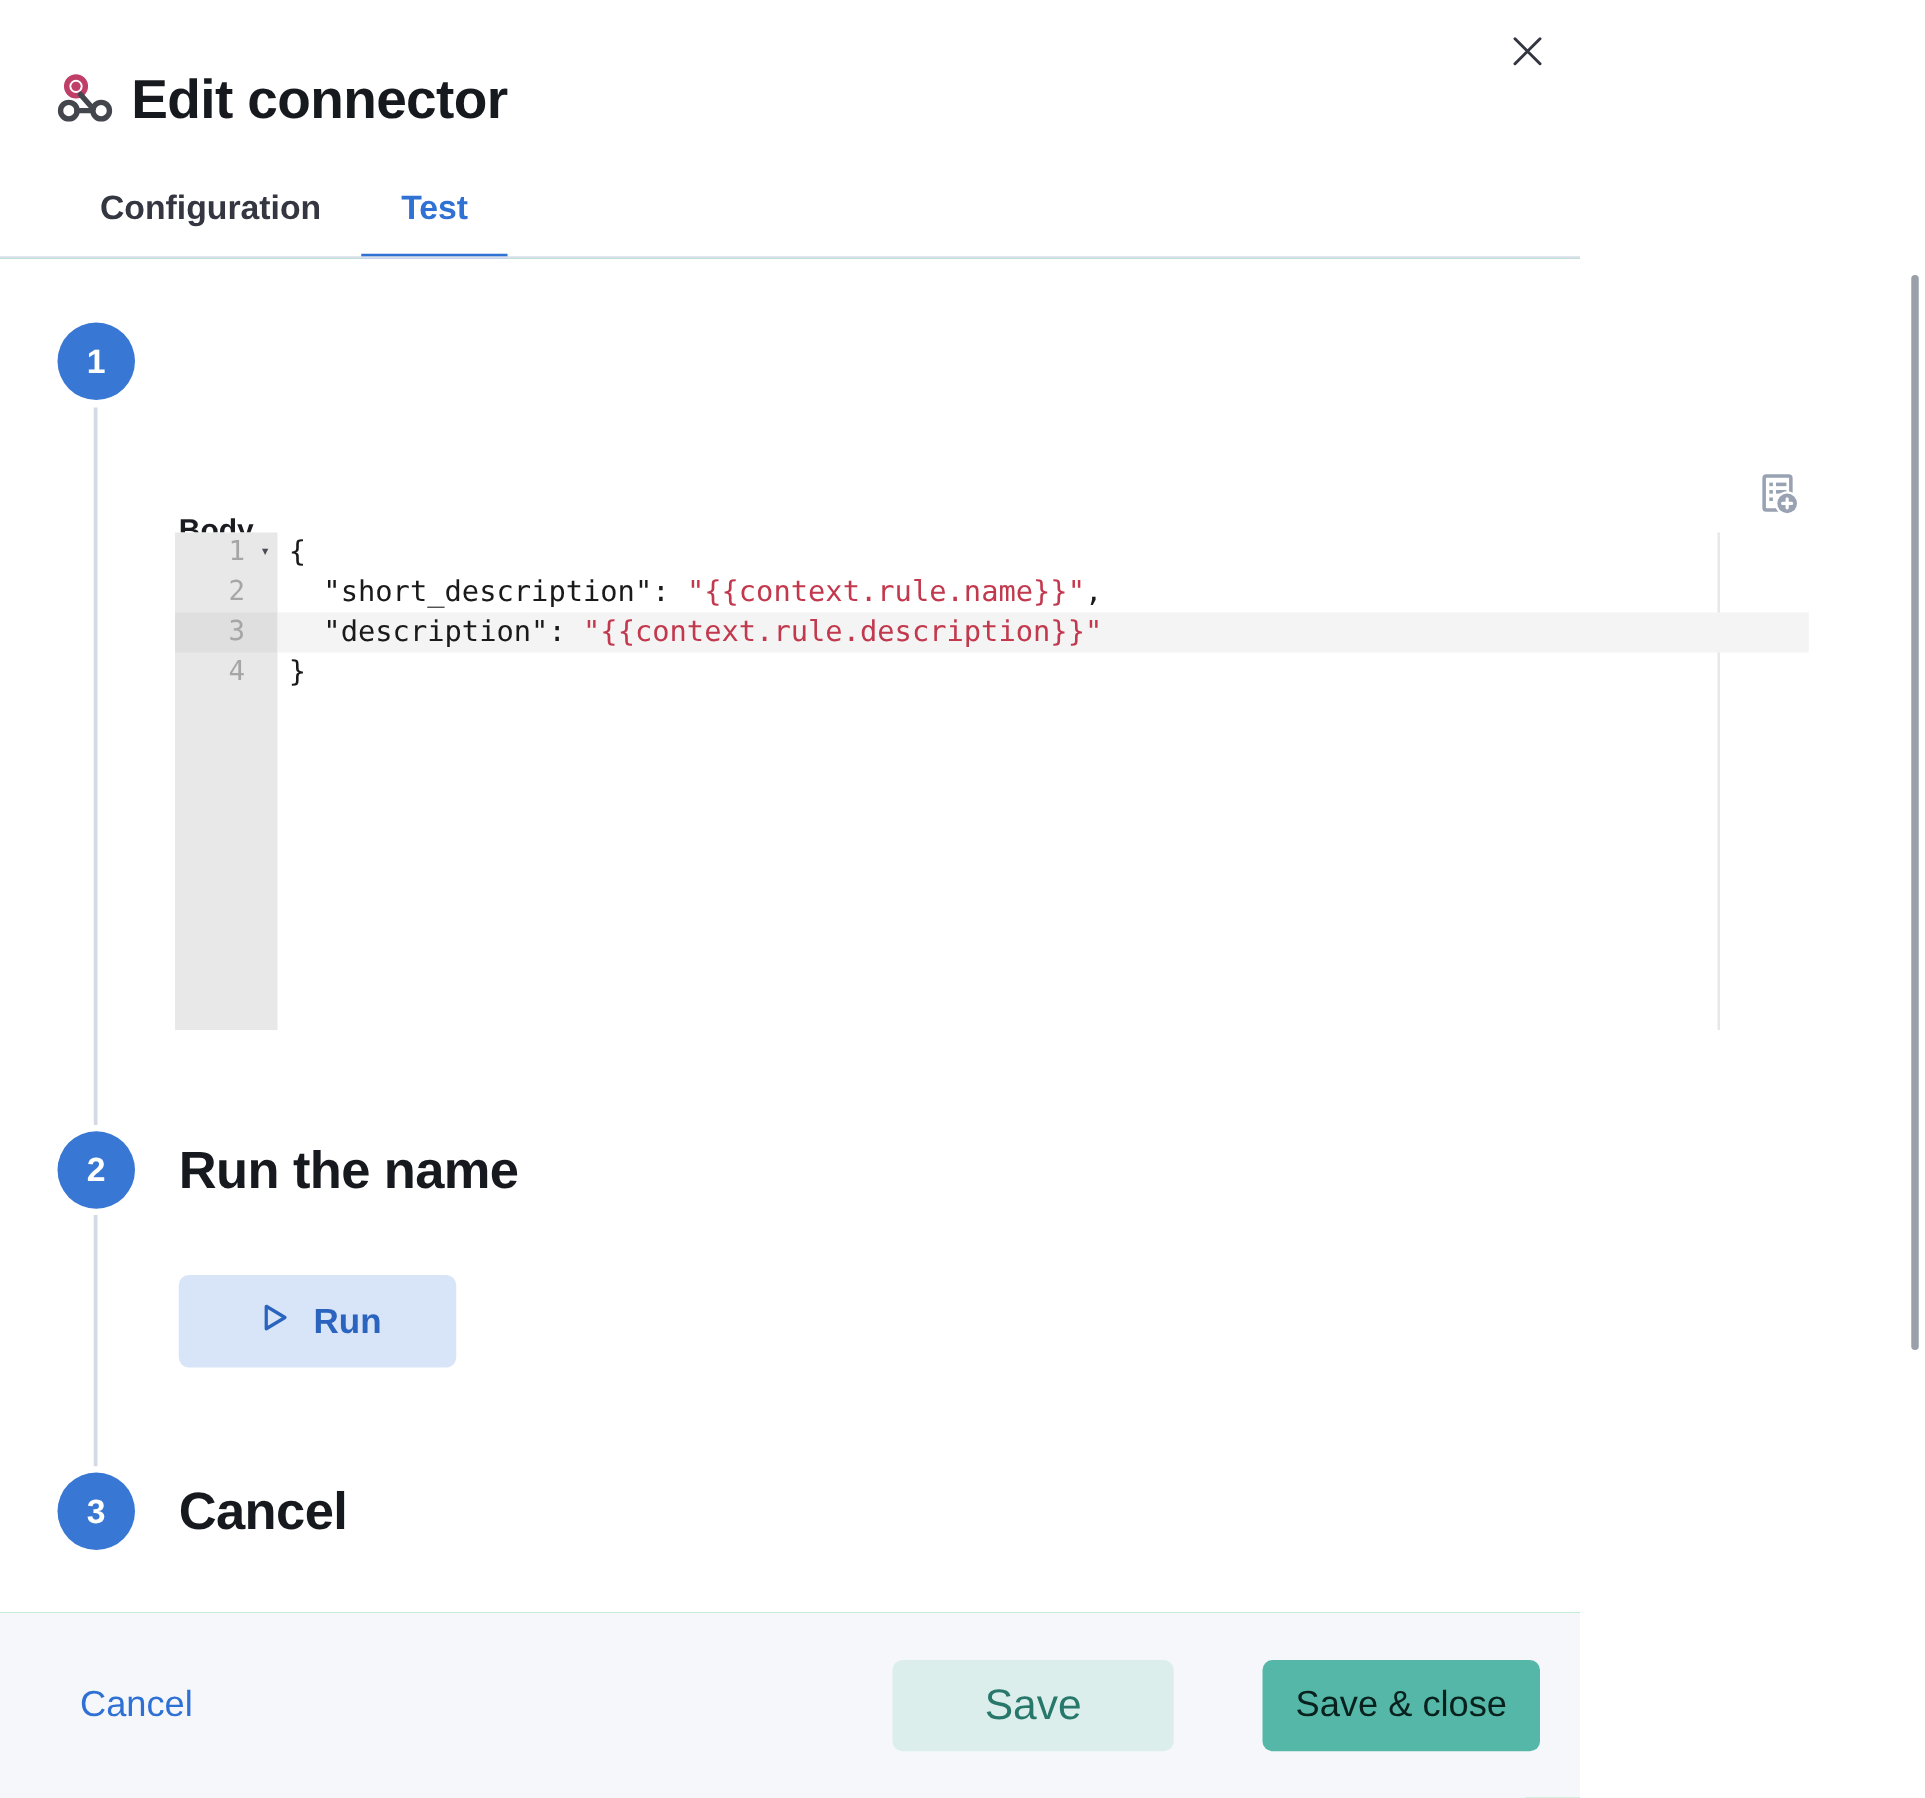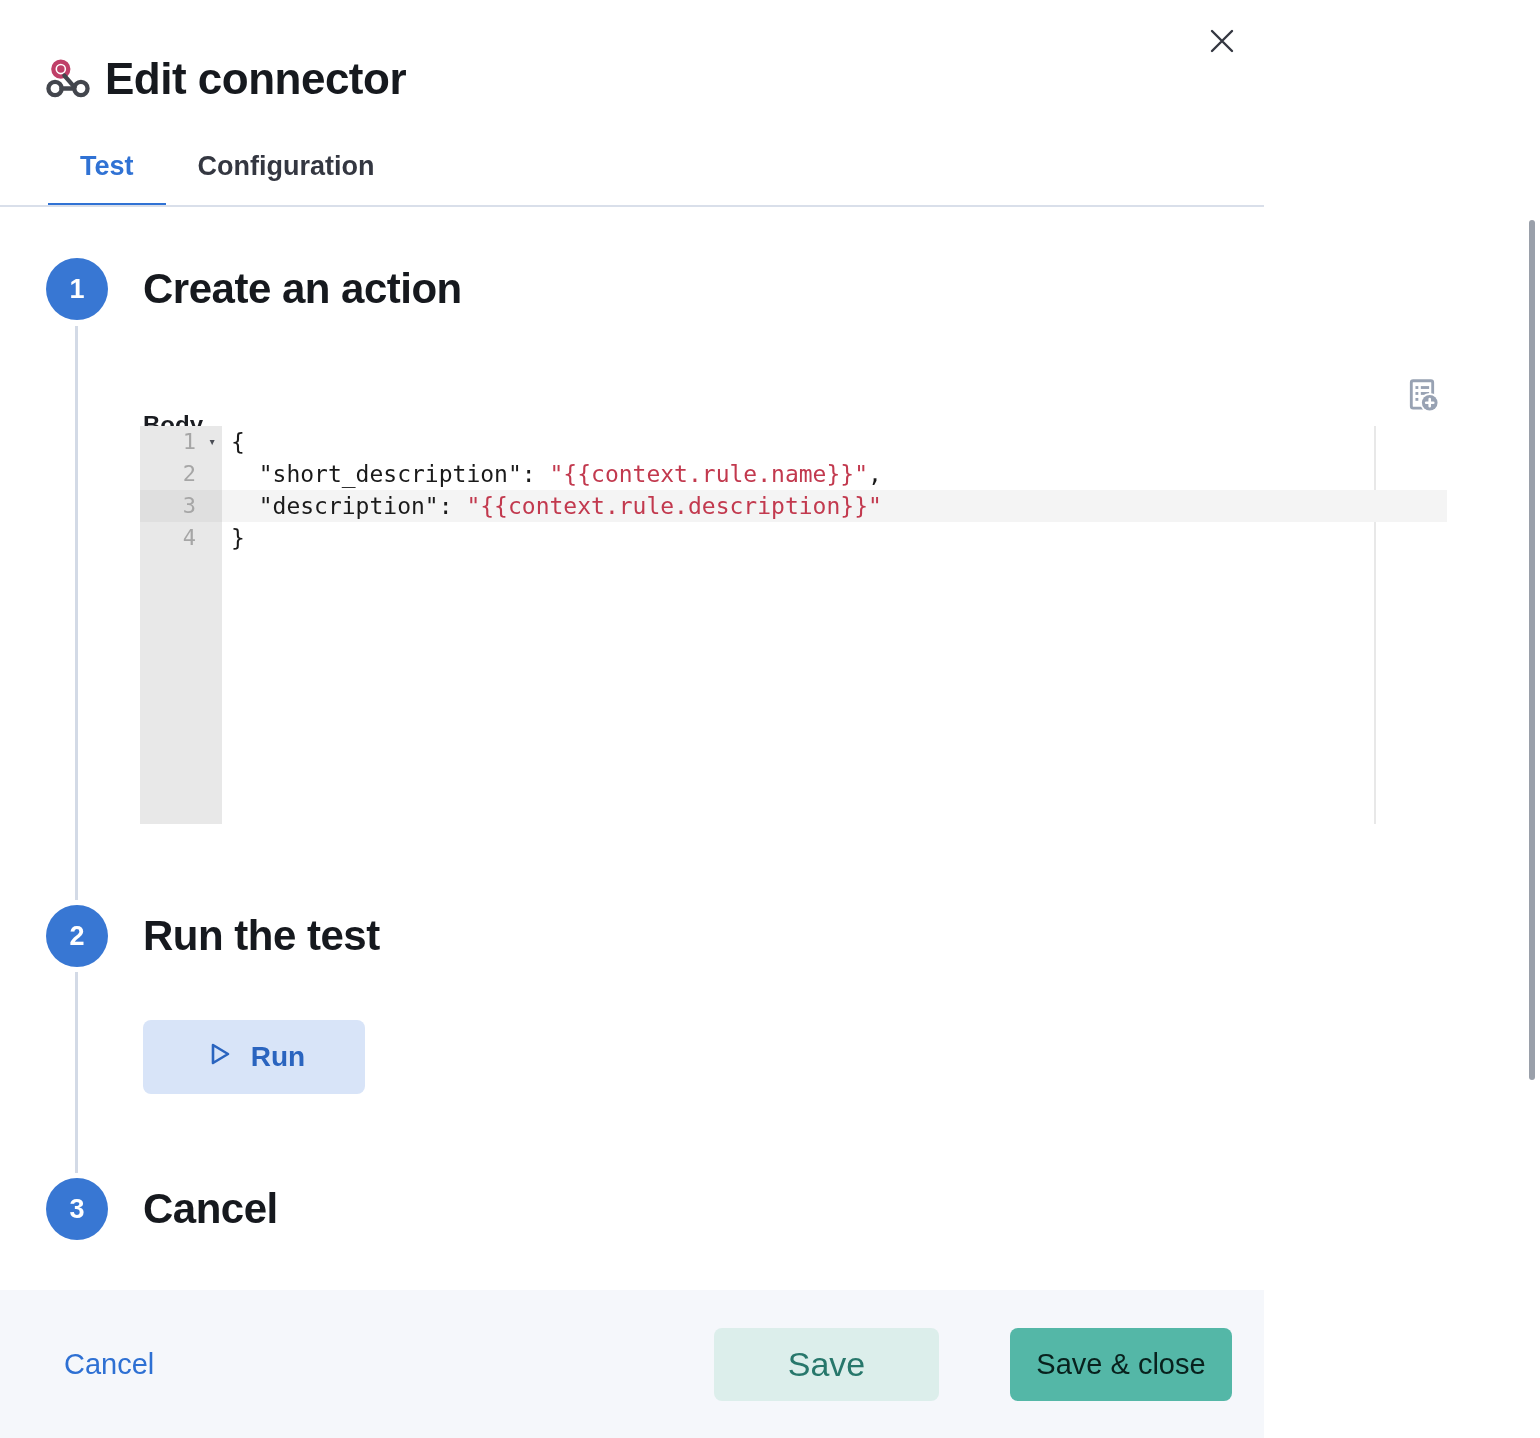--- a/index.html
+++ b/index.html
@@ -92,33 +92,32 @@
           <path d="M13.5 15 L20.5 23" stroke="#43464d" stroke-width="3" stroke-linecap="round"></path>
           <circle cx="7" cy="24" r="4.6" fill="none" stroke="#43464d" stroke-width="3"></circle>
           <circle cx="25" cy="24" r="4.6" fill="none" stroke="#43464d" stroke-width="3"></circle>
           <path d="M11.5 24 L20 24" stroke="#43464d" stroke-width="3" stroke-linecap="round"></path>
         </svg>
       </span>
       <h1 class="title">Edit connector</h1>
     </div>
 
     <div class="tabs">
+      <button class="tab">Configuration</button>
       <button class="tab active">Test</button>
-      <button class="tab">Configuration</button>
     </div>
     <div class="header-divider"></div>
   </div>
 
   <div class="main">
     <div class="connector-line line-1"></div>
     <div class="connector-line line-2"></div>
 
     <div class="step-row step-row-1">
       <div class="step-badge">1</div>
-      <div class="step-title">Create an action</div>
     </div>
 
     <div class="body-label">Body</div>
     <button class="add-var-btn">
       <span>
         <svg width="38" height="38" viewBox="0 0 32 32">
           <rect x="7" y="4" width="18" height="23" rx="1.5" fill="none" stroke="#98a2b3" stroke-width="2.4"></rect>
           <rect x="10.5" y="8.5" width="2.4" height="2.4" fill="#98a2b3"></rect>
           <rect x="15" y="8.5" width="7" height="2.4" fill="#98a2b3"></rect>
           <rect x="10.5" y="13.5" width="2.4" height="2.4" fill="#98a2b3"></rect>
@@ -142,21 +141,21 @@
       <div class="code-area" id="code-area">
           <div class="code-line"><span class="tok-plain">{</span></div>
           <div class="code-line"><span class="tok-plain">  "short_description": </span><span class="tok-var">"{{context.rule.name}}"</span><span class="tok-plain">,</span></div>
           <div class="code-line active"><span class="tok-plain">  "description": </span><span class="tok-var">"{{context.rule.description}}"</span></div>
           <div class="code-line"><span class="tok-plain">}</span></div>
         </div>
     </div>
 
     <div class="step-row step-row-2">
       <div class="step-badge">2</div>
-      <div class="step-title">Run the test</div>
+      <div class="step-title">Run the name</div>
     </div>
 
     <button class="run-btn">
       <span>
         <svg width="32" height="32" viewBox="0 0 32 32">
           <path d="M10 7 L25 16 L10 25 Z" fill="none" stroke="#2a64bf" stroke-width="2.6" stroke-linejoin="round"></path>
         </svg>
       </span>
       <span>Run</span>
     </button>

